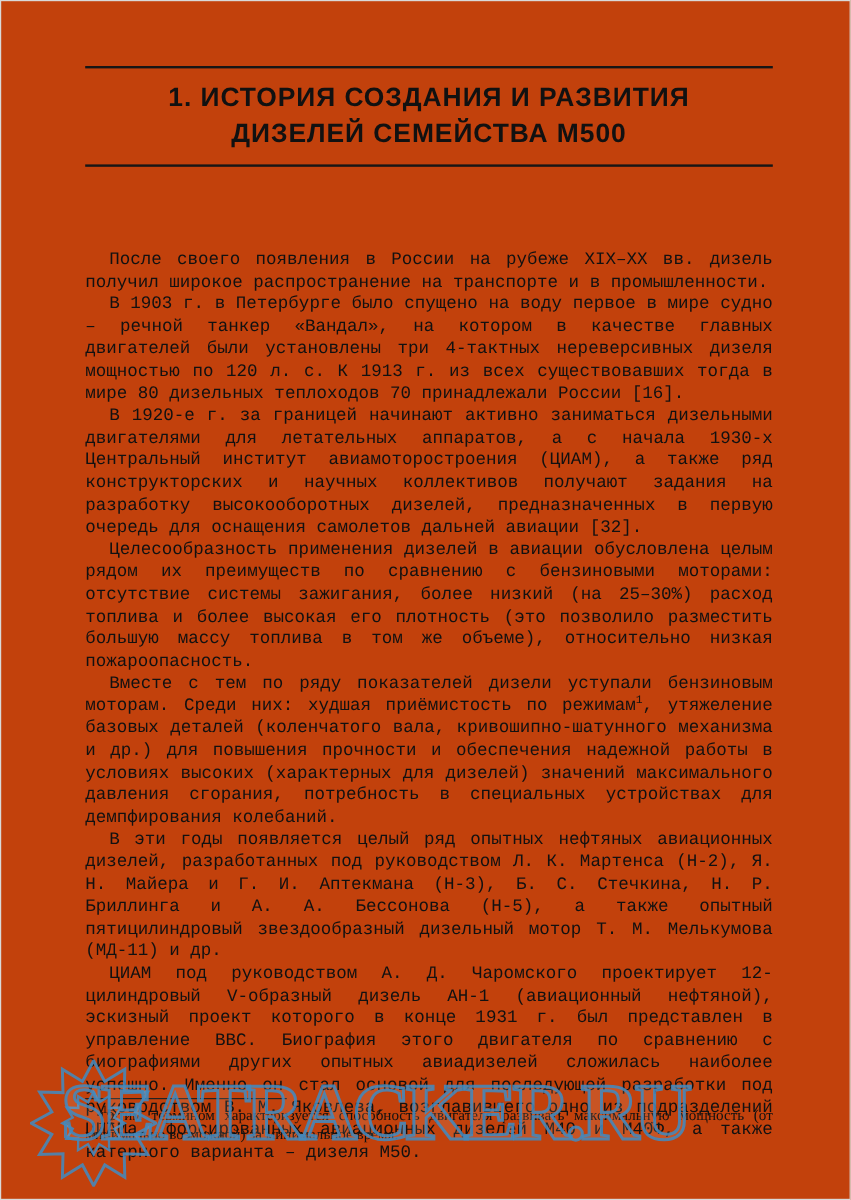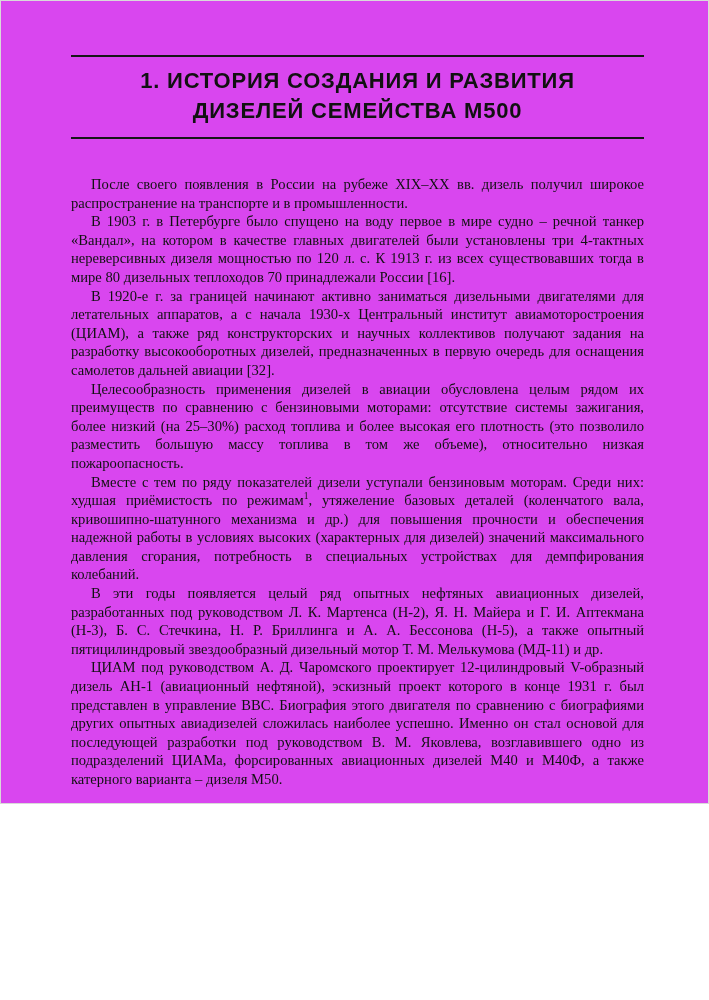--- a/index.html
+++ b/index.html
@@ -1,20 +1,20 @@
 <!DOCTYPE html>
 <html><head>
 <meta charset="utf-8">
 <style>
   html, body { margin: 0; padding: 0; background: #ffffff; }
   .page {
     position: relative;
     width: 709px;
-    height: 804px;
-    background: #d946ef;
+    height: 1000px;
+    background: #c2410c;
     box-sizing: border-box;
     border: 1px solid #d9d9d9;
     overflow: hidden;
     font-family: "Liberation Serif", serif;
     color: #111111;
   }
   .content {
     position: absolute;
     left: 70px;
     top: 0;
@@ -31,24 +31,25 @@
     font-family: "Liberation Sans", sans-serif;
     font-weight: 700;
     font-size: 22px;
     line-height: 30px;
     text-align: center;
     letter-spacing: 0.8px;
     color: #111111;
   }
   .title-line { display: block; }
   .body-text {
-    margin-top: 36px;
+    margin-top: 69px;
     font-size: 14.6px;
     line-height: 18.6px;
     text-align: justify;
+    font-family: Liberation Mono, monospace;
   }
   .body-text p {
     margin: 0;
     text-indent: 20px;
   }
   sup {
     font-size: 9.5px;
     line-height: 0;
     vertical-align: super;
   }

